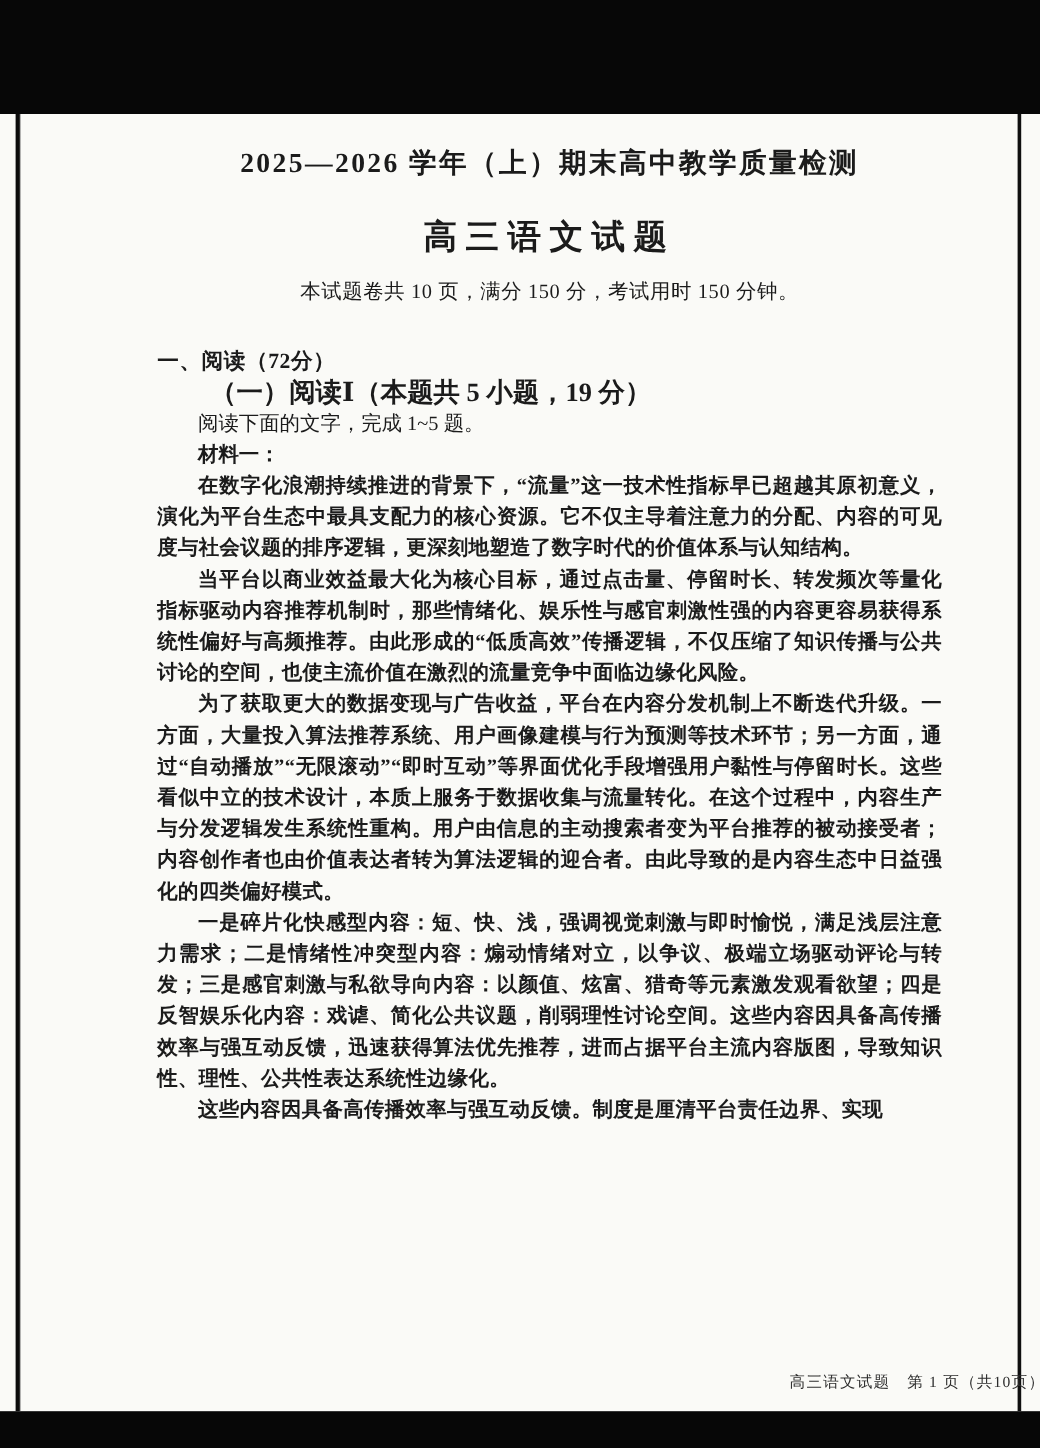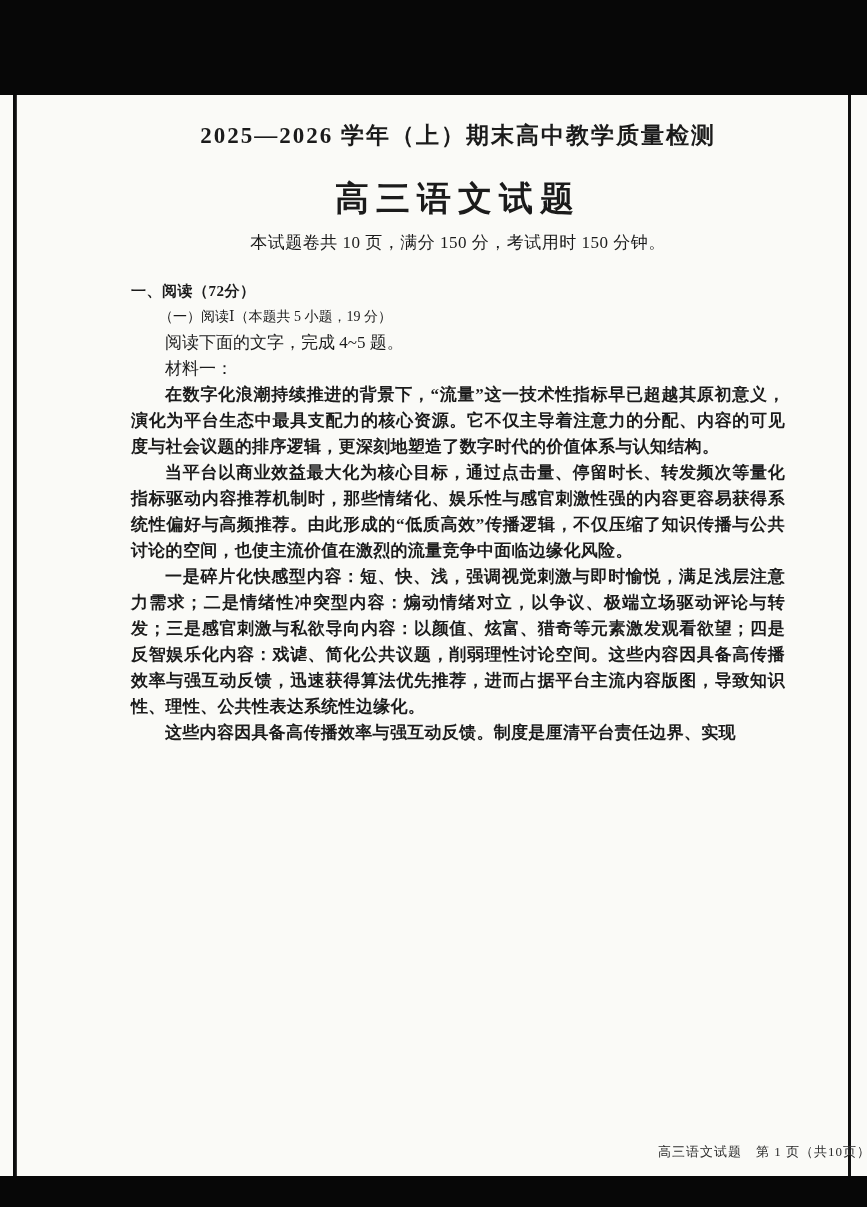--- a/index.html
+++ b/index.html
@@ -43,54 +43,54 @@
   }
   .header-title {
     text-align: center;
     font-size: 23px;
     font-weight: 700;
     letter-spacing: 2px;
     line-height: 30px;
   }
   .main-title {
     text-align: center;
-    font-size: 34px;
+    font-size: 28px;
     font-weight: 700;
     letter-spacing: 7px;
     line-height: 44px;
     margin-top: 26px;
   }
   .subtitle {
     text-align: center;
     font-size: 17px;
     line-height: 23px;
     margin-top: 10px;
     letter-spacing: 0.5px;
   }
   .section-heading {
-    font-size: 15px;
+    font-size: 18px;
     font-weight: 700;
-    margin-top: 24px;
+    margin-top: 34px;
     line-height: 26px;
     letter-spacing: 0.5px;
   }
   .subsection-heading {
-    font-size: 14px;
-    font-weight: 400;
+    font-size: 22px;
+    font-weight: 700;
     text-indent: 2em;
     line-height: 26px;
   }
   .instruction {
     font-size: 17px;
     text-indent: 2em;
     line-height: 26px;
   }
   .material-label {
     font-size: 17px;
-    font-weight: 400;
+    font-weight: 700;
     text-indent: 2em;
     line-height: 26px;
   }
   .para {
     font-size: 17px;
     text-indent: 2em;
     line-height: 26px;
     text-align: justify;
     margin: 0;
     letter-spacing: 0.3px;
@@ -114,23 +114,24 @@
   <div class="edge-left"></div>
   <div class="edge-right"></div>
 
   <div class="page-content">
     <div class="header-title">2025—2026 学年（上）期末高中教学质量检测</div>
     <div class="main-title">高三语文试题</div>
     <div class="subtitle">本试题卷共 10 页，满分 150 分，考试用时 150 分钟。</div>
 
     <div class="section-heading">一、阅读（72分）</div>
     <div class="subsection-heading">（一）阅读Ⅰ（本题共 5 小题，19 分）</div>
-    <div class="instruction">阅读下面的文字，完成 4~5 题。</div>
+    <div class="instruction">阅读下面的文字，完成 1~5 题。</div>
     <div class="material-label">材料一：</div>
 
     <p class="para">在数字化浪潮持续推进的背景下，“流量”这一技术性指标早已超越其原初意义，演化为平台生态中最具支配力的核心资源。它不仅主导着注意力的分配、内容的可见度与社会议题的排序逻辑，更深刻地塑造了数字时代的价值体系与认知结构。</p>
     <p class="para">当平台以商业效益最大化为核心目标，通过点击量、停留时长、转发频次等量化指标驱动内容推荐机制时，那些情绪化、娱乐性与感官刺激性强的内容更容易获得系统性偏好与高频推荐。由此形成的“低质高效”传播逻辑，不仅压缩了知识传播与公共讨论的空间，也使主流价值在激烈的流量竞争中面临边缘化风险。</p>
+    <p class="para">为了获取更大的数据变现与广告收益，平台在内容分发机制上不断迭代升级。一方面，大量投入算法推荐系统、用户画像建模与行为预测等技术环节；另一方面，通过“自动播放”“无限滚动”“即时互动”等界面优化手段增强用户黏性与停留时长。这些看似中立的技术设计，本质上服务于数据收集与流量转化。在这个过程中，内容生产与分发逻辑发生系统性重构。用户由信息的主动搜索者变为平台推荐的被动接受者；内容创作者也由价值表达者转为算法逻辑的迎合者。由此导致的是内容生态中日益强化的四类偏好模式。</p>
     <p class="para">一是碎片化快感型内容：短、快、浅，强调视觉刺激与即时愉悦，满足浅层注意力需求；二是情绪性冲突型内容：煽动情绪对立，以争议、极端立场驱动评论与转发；三是感官刺激与私欲导向内容：以颜值、炫富、猎奇等元素激发观看欲望；四是反智娱乐化内容：戏谑、简化公共议题，削弱理性讨论空间。这些内容因具备高传播效率与强互动反馈，迅速获得算法优先推荐，进而占据平台主流内容版图，导致知识性、理性、公共性表达系统性边缘化。</p>
     <p class="para">这些内容因具备高传播效率与强互动反馈。制度是厘清平台责任边界、实现</p>
   </div>
 
   <div class="footer">高三语文试题　第 1 页（共10页）</div>
 </div>
 
 </body></html>

